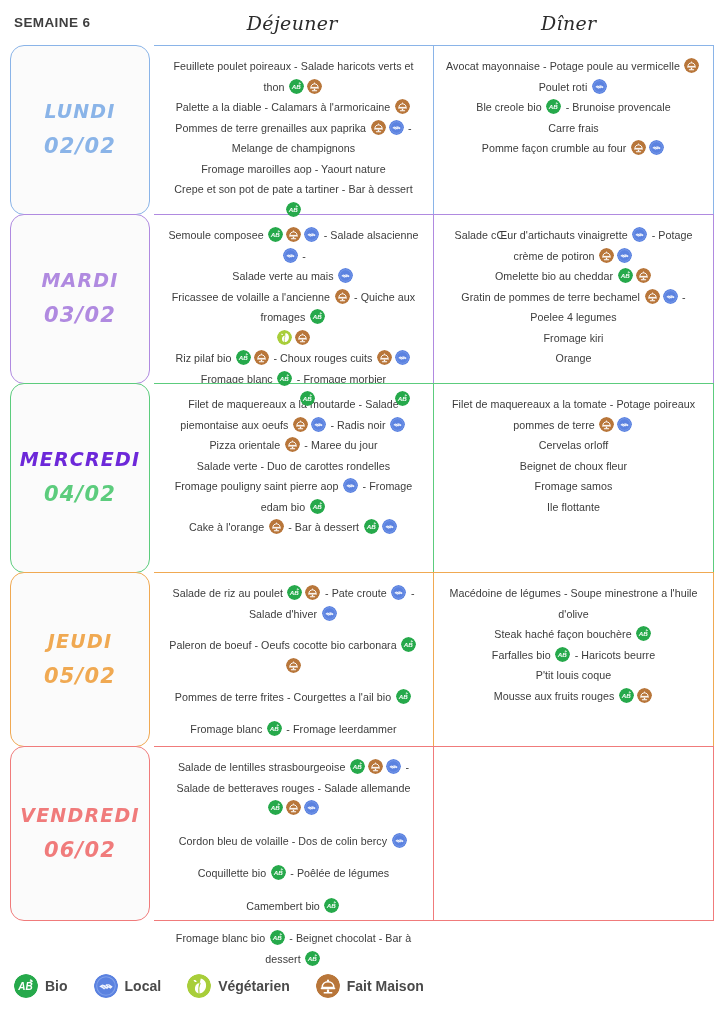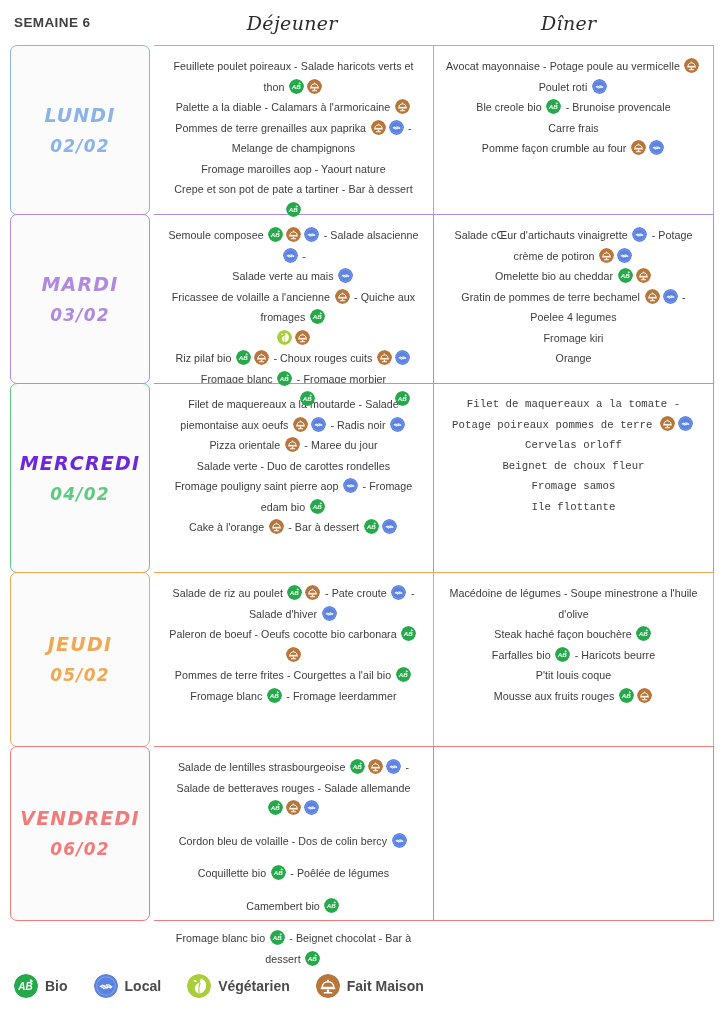--- a/index.html
+++ b/index.html
@@ -33,36 +33,36 @@
   .meal-head.first{margin-left:0px;}
 
   
   .grid{padding:0 10px 0 10px;box-sizing:border-box;}
   .day-row{display:flex;align-items:stretch;margin-bottom:-1px;}
 
   .day-cell{
     width:140px;flex:0 0 140px;
     box-sizing:border-box;
     border:1.4px solid #8ab4e8;
-    border-radius:7px;
+    border-radius:14px;
     background:#fbfbfb;
     display:flex;flex-direction:column;
     align-items:center;justify-content:center;
     margin-right:4px;
   }
   .day-name,.day-date{
     font-family:"DejaVu Sans", sans-serif;
     font-style:italic;
     font-weight:bold;
     font-size:19px;
     letter-spacing:1.2px;
     line-height:1.75;
     white-space:nowrap;
   }
-  .day-date{font-size:17px;}
+  .day-date{font-size:21px;}
 
   .meal-cell{
     flex:1 1 0;
     box-sizing:border-box;
     border:1.2px solid #8ab4e8;
     border-left:none;
     background:#ffffff;
     padding:10px 12px 8px 12px;
     display:flex;flex-direction:column;
     align-items:center;
@@ -430,21 +430,21 @@
       <path d="M16.5 5.4 c1.6 .2 2.4 1.2 2.2 2.6 c-1.5 .1 -2.5 -.8 -2.2 -2.6 z" fill="#ffffff"></path>
       <path d="M16.4 9.2 c-.3 -1.6 -.1 -2.9 .2 -3.8" stroke="#ffffff" stroke-width="0.8" fill="none"></path>
     </svg></span><span class="badge"><svg viewBox="0 0 24 24">
       <circle cx="12" cy="12" r="12" fill="#5b82e0"></circle>
       <circle cx="12" cy="12" r="9.3" fill="none" stroke="#7fa0ea" stroke-width="1.1"></circle>
       <path d="M5.2 12.6 l3.1 -2.2 l2.6 .9 l2.1 -1.2 l2.6 .5 l3.1 2.2
                l-2.2 1.9 l-1.9 -1.1 l-1.4 1.5 l-1.6 -.9 l-1.5 1.2 l-1.9 -1.3 z" fill="#ffffff" opacity="0.92"></path>
       <path d="M8.6 12.3 l2.2 1.6 M11 11.4 l2.1 1.5 M13.3 10.8 l2 1.4" stroke="#5b82e0" stroke-width="0.7" fill="none" opacity="0.8"></path>
     </svg></span></div>
         </div>
-        <div class="meal-cell dinner" style="border-color: rgb(92, 204, 125); font-family: Liberation Mono, monospace;">
+        <div class="meal-cell dinner" style="border-color: rgb(92, 204, 125);">
           <div class="dish-line"><span> Filet de maquereaux a la tomate - Potage poireaux pommes de terre </span><span class="badge"><svg viewBox="0 0 24 24">
       <circle cx="12" cy="12" r="12" fill="#b8763a"></circle>
       <path d="M6.2 13.4 c0 -3.3 2.6 -5.6 5.8 -5.6 c3.2 0 5.8 2.3 5.8 5.6 z" fill="none" stroke="#ffffff" stroke-width="1.5" stroke-linejoin="round"></path>
       <circle cx="12" cy="6.5" r="1.1" fill="#ffffff"></circle>
       <rect x="4.7" y="13.6" width="14.6" height="1.7" rx="0.8" fill="#ffffff"></rect>
       <rect x="10.9" y="15.5" width="2.2" height="2.6" fill="#ffffff"></rect>
       <rect x="7.6" y="18.0" width="8.8" height="1.6" rx="0.7" fill="#ffffff"></rect>
     </svg></span><span class="badge"><svg viewBox="0 0 24 24">
       <circle cx="12" cy="12" r="12" fill="#5b82e0"></circle>
       <circle cx="12" cy="12" r="9.3" fill="none" stroke="#7fa0ea" stroke-width="1.1"></circle>
@@ -456,21 +456,21 @@
           <div class="dish-line"><span> Beignet de choux fleur </span></div>
           <div class="dish-line"><span> Fromage samos </span></div>
           <div class="dish-line"><span> Ile flottante </span></div>
         </div>
       </div>
       <div class="day-row" style="height: 175px;">
         <div class="day-cell" style="border-color: rgb(240, 169, 82);">
           <div class="day-name" style="color: rgb(240, 169, 82);">JEUDI</div>
           <div class="day-date" style="color: rgb(240, 169, 82);">05/02</div>
         </div>
-        <div class="meal-cell lunch" style="border-color: rgb(240, 169, 82);">
+        <div class="meal-cell lunch" style="border-color: rgb(240, 169, 82); gap: 11px;">
           <div class="dish-line"><span> Salade de riz au poulet </span><span class="badge"><svg viewBox="0 0 24 24">
       <circle cx="12" cy="12" r="12" fill="#26a94b"></circle>
       <text x="11.5" y="16" font-family="Liberation Sans, sans-serif" font-size="10" font-weight="bold" fill="#ffffff" text-anchor="middle" font-style="italic">AB</text>
       <path d="M16.5 5.4 c1.6 .2 2.4 1.2 2.2 2.6 c-1.5 .1 -2.5 -.8 -2.2 -2.6 z" fill="#ffffff"></path>
       <path d="M16.4 9.2 c-.3 -1.6 -.1 -2.9 .2 -3.8" stroke="#ffffff" stroke-width="0.8" fill="none"></path>
     </svg></span><span class="badge"><svg viewBox="0 0 24 24">
       <circle cx="12" cy="12" r="12" fill="#b8763a"></circle>
       <path d="M6.2 13.4 c0 -3.3 2.6 -5.6 5.8 -5.6 c3.2 0 5.8 2.3 5.8 5.6 z" fill="none" stroke="#ffffff" stroke-width="1.5" stroke-linejoin="round"></path>
       <circle cx="12" cy="6.5" r="1.1" fill="#ffffff"></circle>
       <rect x="4.7" y="13.6" width="14.6" height="1.7" rx="0.8" fill="#ffffff"></rect>

